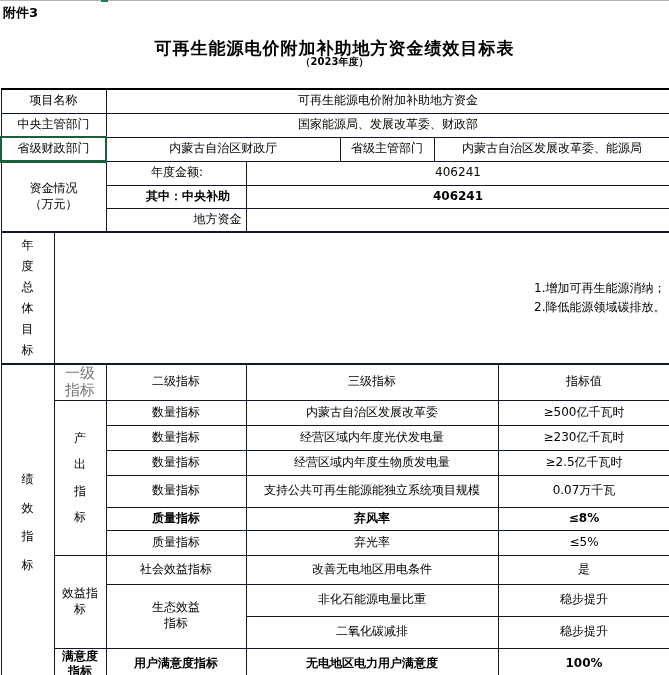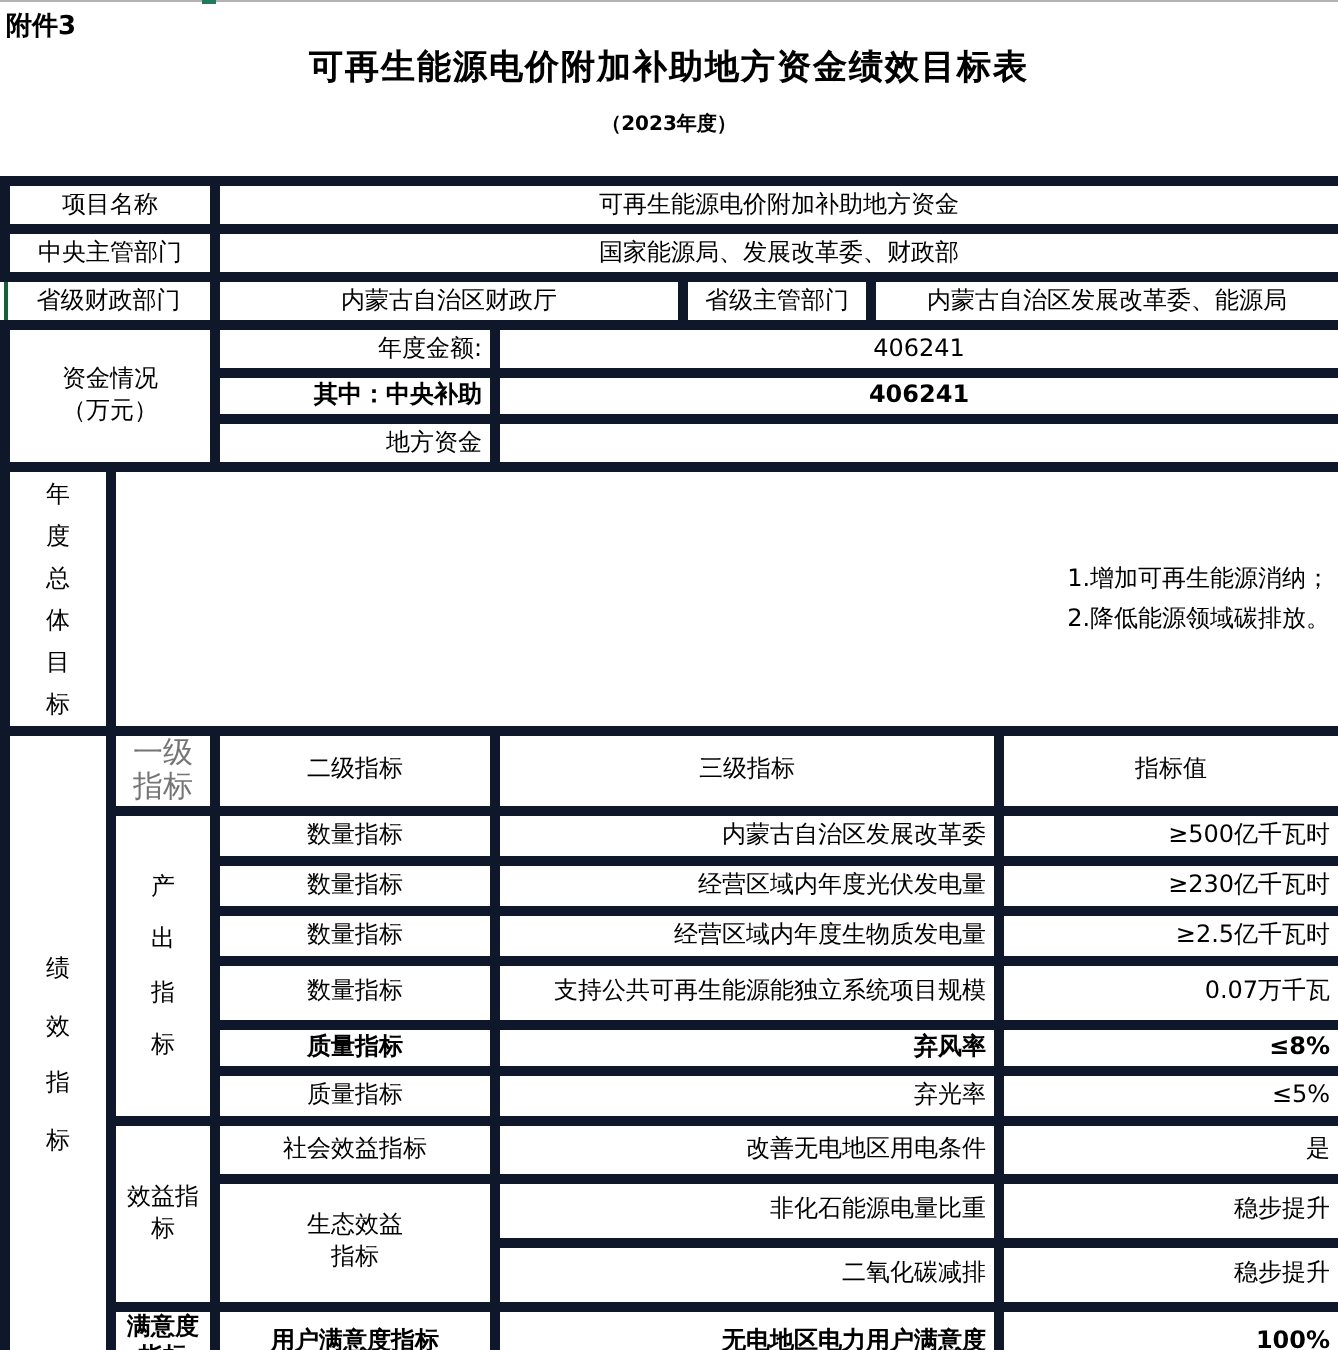--- a/index.html
+++ b/index.html
@@ -5,36 +5,36 @@
   * { margin:0; padding:0; box-sizing:border-box; }
   html,body { background:#fff; }
   body {
     width:669px; height:675px; position:relative;
     font-family:"DejaVu Sans","Liberation Sans",sans-serif;
     color:#000; overflow:hidden;
   }
   .topline { position:absolute; top:0; left:0; width:669px; height:1px; background:#b3b3b3; }
   .tick { position:absolute; top:0; left:101px; width:7px; height:2px; background:#1f7a5e; }
   .attach { position:absolute; top:4px; left:3px; font-size:13px;font-weight:bold; }
-  .title { position:absolute; top:22px; left:0; width:669px; text-align:center;
+  .title { position:absolute; top:37px; left:0; width:669px; text-align:center;
            font-size:17px; font-weight:bold; letter-spacing:1px; }
   .subtitle { position:absolute; top:55px; left:0; width:669px; text-align:center;
               font-size:10px; font-weight:bold; }
   table.main {
     position:absolute; top:88px; left:0; width:669px;
     border-collapse:collapse; table-layout:fixed;
     border-top:2px solid #000; border-bottom:2px solid #000;
     border-left:1px solid #000; border-right:1px solid #000;
   }
   td {
-    border:5px solid #0f172a; font-size:12px; text-align:center; vertical-align:middle;
+    border:1px solid #0f172a; font-size:12px; text-align:center; vertical-align:middle;
     padding:0 4px; overflow:hidden; line-height:1.3;
   }
   .pre { white-space:pre-line; }
-  .tl { text-align:right; }
+  .tl { text-align:center; }
   .tr { text-align:right; }
   .indent { padding-left:28px; }
   .pl6 { padding-left:6px; }
   .grayhdr { color:#757575; font-size:15px; line-height:1.15; }
   .vtext { line-height:2.2; padding:0; }
   .vtext-goal { line-height:1.75; padding:0; }
   .vtext-perf { line-height:2.4; padding:0; }
   .sel { border:2px solid #17613a; border-bottom-width:3px; }
   .bt2 td { border-top-width:2px; }
   .r24 { height:24px; } .r23 { height:23px;font-weight:bold; } .r25 { height:25px; }

